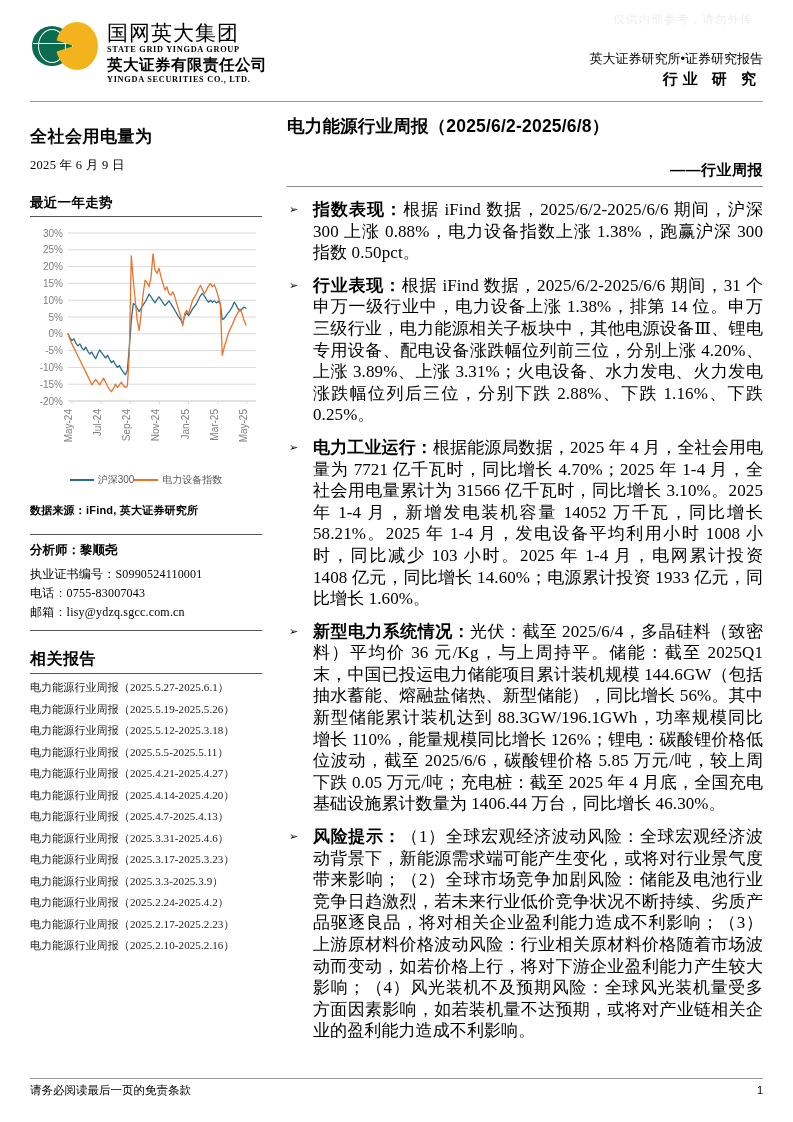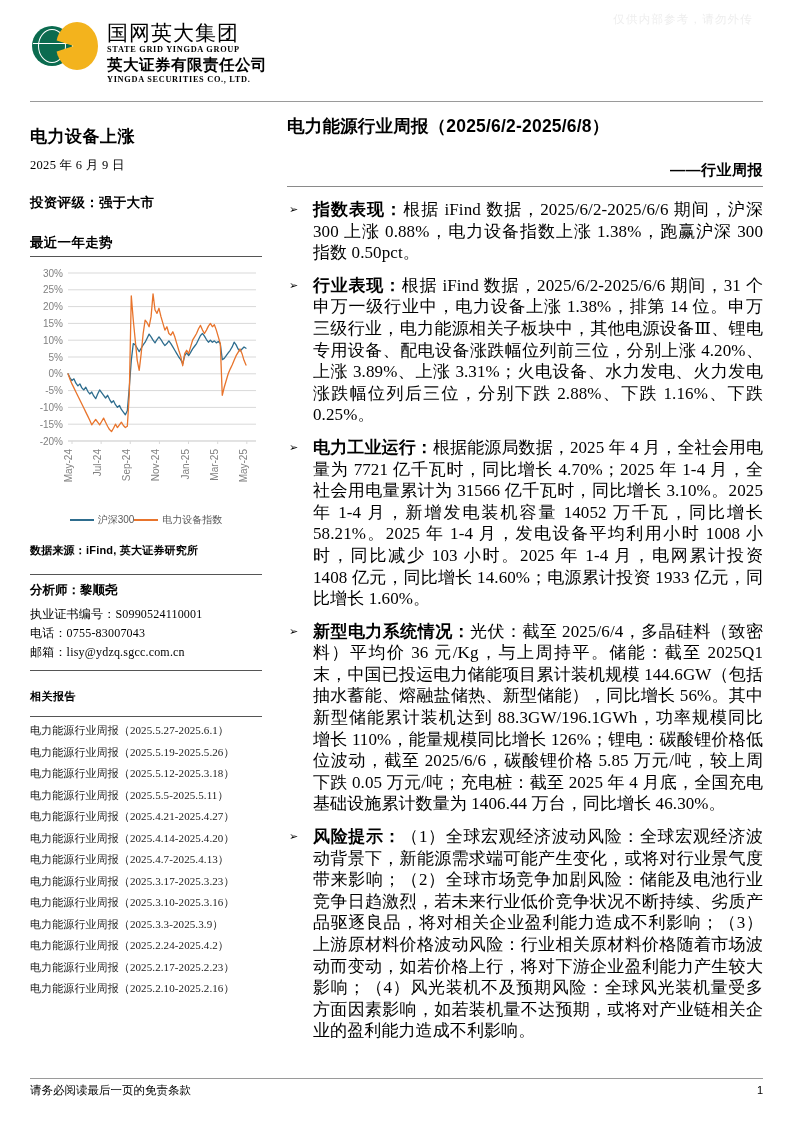--- a/index.html
+++ b/index.html
@@ -255,23 +255,23 @@
   .analyst-row {
     font-size: 12px;
     line-height: 19px;
     letter-spacing: 0.2px;
   }
 
   
   .rr-head {
     font-family: "Liberation Sans", sans-serif;
     font-weight: bold;
-    font-size: 11px;
+    font-size: 16px;
     margin-top: 18px;
-    margin-bottom: 12px;
+    margin-bottom: 3px;
     letter-spacing: 0.5px;
   }
   .rr-rule { border-top: 1px solid #555; margin-bottom: 3px; }
   .rr-item {
     font-size: 11px;
     line-height: 21.5px;
     color: #1a1a1a;
     white-space: nowrap;
     letter-spacing: 0.1px;
   }
@@ -355,30 +355,33 @@
         <div class="logo-pac"></div>
       </div>
       <div class="logo-text">
         <div class="logo-cn1">国网英大集团</div>
         <div class="logo-en1">STATE GRID YINGDA GROUP</div>
         <div class="logo-cn2">英大证券有限责任公司</div>
         <div class="logo-en2">YINGDA SECURITIES CO., LTD.</div>
       </div>
     </div>
 
+    <div class="header-right">
+      <div class="hr-line1">英大证券研究所•证券研究报告</div>
+      <div class="hr-line2">行业 研 究</div>
+    </div>
     <div class="header-rule"></div>
   </div>
 
   <div class="content">
 
     <div class="col-left">
 
-      <div class="lc-title">电力设备上涨</div>
+      <div class="lc-title">全社会用电量为</div>
       <div class="lc-date">2025 年 6 月 9 日</div>
-      <div class="lc-rating">投资评级：强于大市</div>
 
       <div class="lc-section-head">最近一年走势</div>
       <div class="lc-rule"></div>
 
       <div class="chart-wrap">
         <svg class="chart-svg" id="trend-chart-svg" width="232" height="235" viewBox="0 0 232 235">
             <line x1="40" y1="10" x2="228" y2="10" stroke="#d9d9d9" stroke-width="1"></line>
             <text x="35" y="13.6" text-anchor="end" font-size="10" fill="#808080" font-family="&quot;Liberation Sans&quot;, sans-serif">30%</text>
             <line x1="40" y1="26.799999999999983" x2="228" y2="26.799999999999983" stroke="#d9d9d9" stroke-width="1"></line>
             <text x="35" y="30.399999999999984" text-anchor="end" font-size="10" fill="#808080" font-family="&quot;Liberation Sans&quot;, sans-serif">25%</text>
@@ -442,22 +445,22 @@
       <div class="rr-head">相关报告</div>
       <div class="rr-rule"></div>
       <div id="related-reports-list">
           <div class="rr-item">电力能源行业周报（2025.5.27-2025.6.1）</div>
           <div class="rr-item">电力能源行业周报（2025.5.19-2025.5.26）</div>
           <div class="rr-item">电力能源行业周报（2025.5.12-2025.3.18）</div>
           <div class="rr-item">电力能源行业周报（2025.5.5-2025.5.11）</div>
           <div class="rr-item">电力能源行业周报（2025.4.21-2025.4.27）</div>
           <div class="rr-item">电力能源行业周报（2025.4.14-2025.4.20）</div>
           <div class="rr-item">电力能源行业周报（2025.4.7-2025.4.13）</div>
+          <div class="rr-item">电力能源行业周报（2025.3.31-2025.4.6）</div>
           <div class="rr-item">电力能源行业周报（2025.3.17-2025.3.23）</div>
-          <div class="rr-item">电力能源行业周报（2025.3.10-2025.3.16）</div>
           <div class="rr-item">电力能源行业周报（2025.3.3-2025.3.9）</div>
           <div class="rr-item">电力能源行业周报（2025.2.24-2025.4.2）</div>
           <div class="rr-item">电力能源行业周报（2025.2.17-2025.2.23）</div>
           <div class="rr-item">电力能源行业周报（2025.2.10-2025.2.16）</div>
         </div>
 
     </div>
 
     <div class="col-divider"></div>
 

